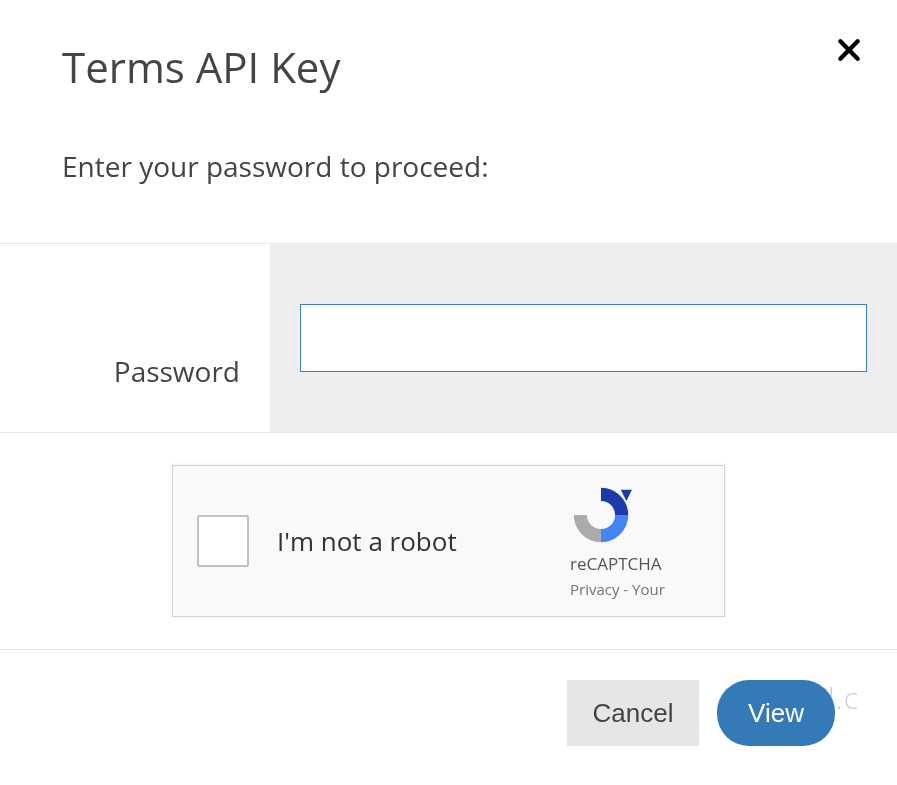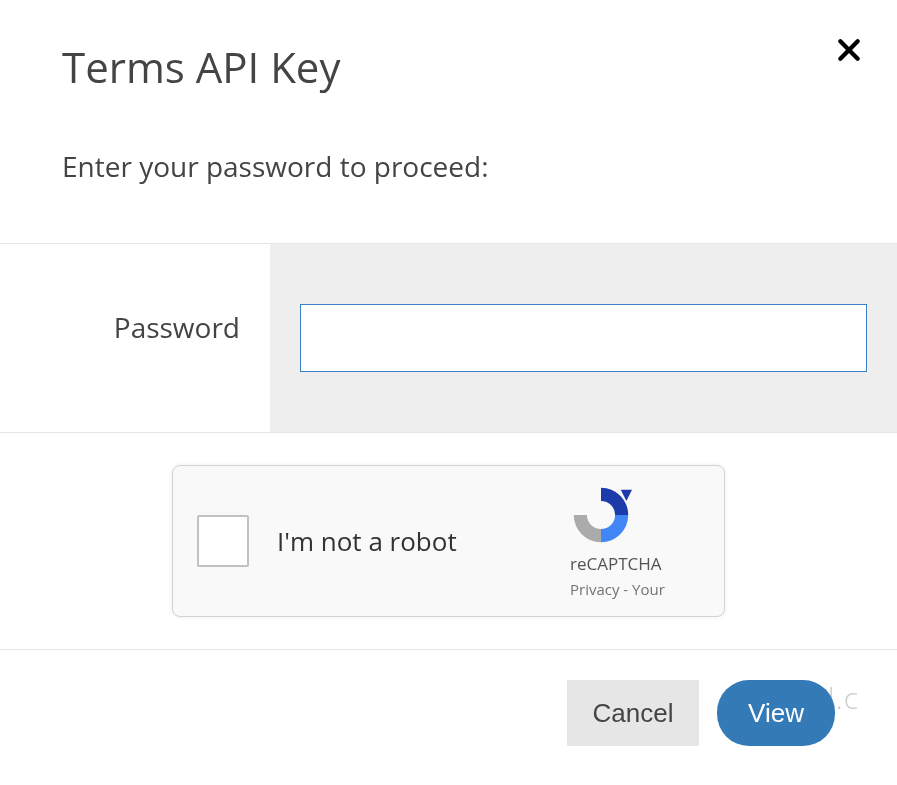--- a/index.html
+++ b/index.html
@@ -58,20 +58,21 @@
       background: #fff;
       display: flex;
       justify-content: flex-end;
       align-items: flex-start;
       padding-top: 64px;
       padding-right: 30px;
     }
     .label-col label {
       font-size: 28px;
       color: #444;
+      margin-top: 44px;
     }
     .input-col {
       flex: 1;
       background: #eeeeee;
       display: flex;
       align-items: center;
       padding-left: 30px;
       padding-right: 30px;
     }
     .pw-input {
@@ -89,21 +90,21 @@
       justify-content: center;
       padding-top: 32px;
       padding-bottom: 32px;
       border-bottom: 1px solid #e5e5e5;
     }
     .captcha-box {
       width: 553px;
       height: 152px;
       border: 1px solid #d3d3d3;
       background: #f9f9f9;
-      border-radius: 8px;
+      border-radius: 0;
       box-shadow: 0 0 4px rgba(0,0,0,0.07);
       display: flex;
       align-items: center;
       padding: 0 24px 0 24px;
       position: relative;
     }
     .captcha-check {
       width: 52px;
       height: 52px;
       border: 2px solid #c1c1c1;

